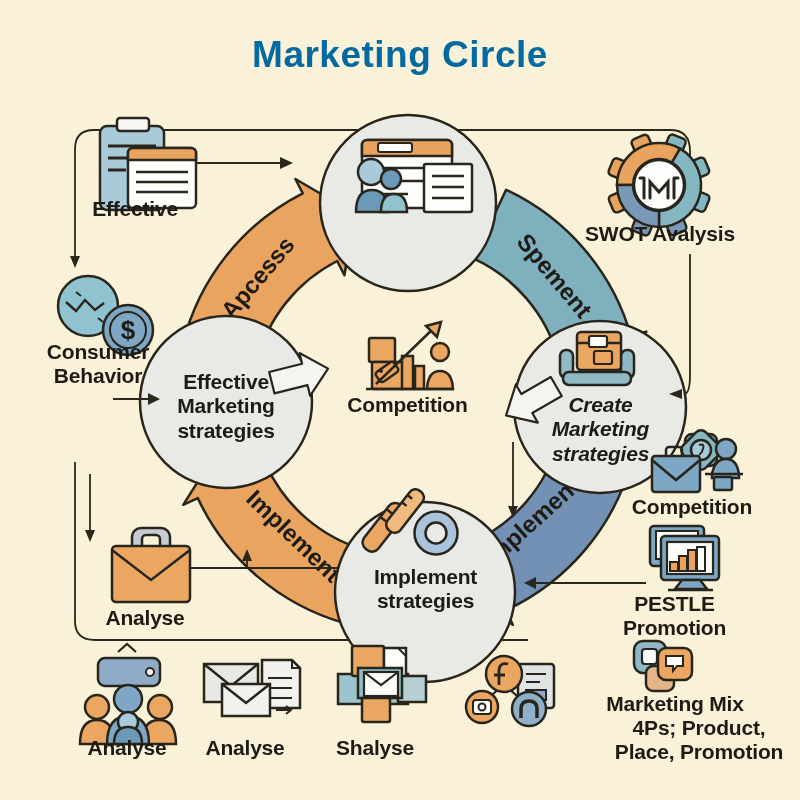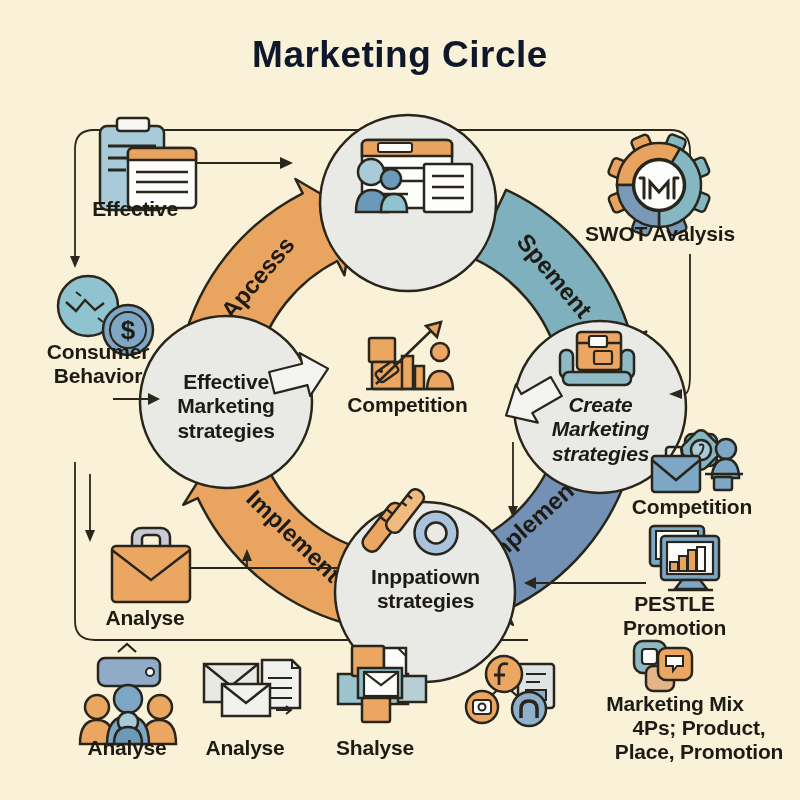--- a/index.html
+++ b/index.html
@@ -3,21 +3,21 @@
 <meta charset="utf-8">
 <style>
   html,body{margin:0;padding:0;}
   #stage{
     position:relative;width:800px;height:800px;overflow:hidden;
     background:#faf2d8;
     font-family:"Liberation Sans",sans-serif;
   }
   .title{
     position:absolute;left:0;top:34px;width:800px;text-align:center;
-    font-size:37px;font-weight:800;color:#0f172a;letter-spacing:.5px;
+    font-size:37px;font-weight:800;color:#0369a1;letter-spacing:.5px;
   }
   .label{
     position:absolute;font-weight:700;font-size:21px;color:#1d1b14;
     text-align:center;line-height:1.16;letter-spacing:-.2px;
   }
   .label.sub{font-weight:600;}
   svg{position:absolute;left:0;top:0;}
   svg text{font-family:"Liberation Sans",sans-serif;}
 </style>
 </head>
@@ -262,21 +262,21 @@
       <path d="M508,664 q-9,-2 -9,7 v14 m-5,-10 h11" fill="none" stroke-width="2.8"></path>
       <circle cx="482" cy="707" r="16" fill="#eba761"></circle>
       <rect x="473" y="700" width="18" height="14" rx="3" fill="#fdfdfb" stroke-width="2"></rect>
       <circle cx="482" cy="707" r="3.5" fill="none" stroke-width="2"></circle>
       <circle cx="529" cy="709" r="17" fill="#8fb0ca"></circle>
       <path d="M521,718 v-9 q0,-8 8,-8 q8,0 8,8 v9" fill="none" stroke-width="3.5"></path>
     </g>
   </svg>
 
   <div class="label" style="left:528px;top:393px;width:145px;font-style:italic;">Create Marketing strategies</div>
-  <div class="label" style="left:343px;top:565px;width:165px;">Inppatiown strategies</div>
+  <div class="label" style="left:343px;top:565px;width:165px;">Implement strategies</div>
   <div class="label" style="left:156px;top:370px;width:140px;">Effective Marketing strategies</div>
 
   <div class="label" style="left:335px;top:393px;width:145px;">Competition</div>
 
   <div class="label" style="left:75px;top:197px;width:120px;">Effective</div>
   <div class="label" style="left:28px;top:340px;width:140px;">Consumer Behavior</div>
   <div class="label" style="left:570px;top:222px;width:180px;">SWOT Avalysis</div>
   <div class="label" style="left:622px;top:495px;width:140px;">Competition</div>
   <div class="label" style="left:612px;top:592px;width:125px;">PESTLE Promotion</div>
   <div class="label" style="left:85px;top:606px;width:120px;">Analyse</div>

